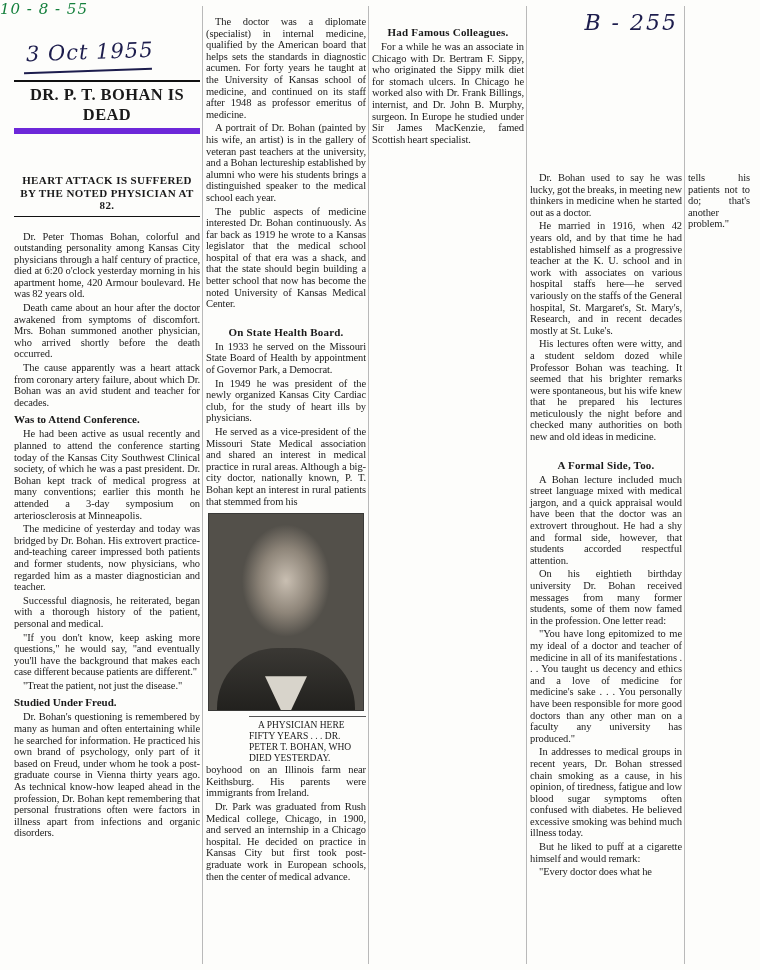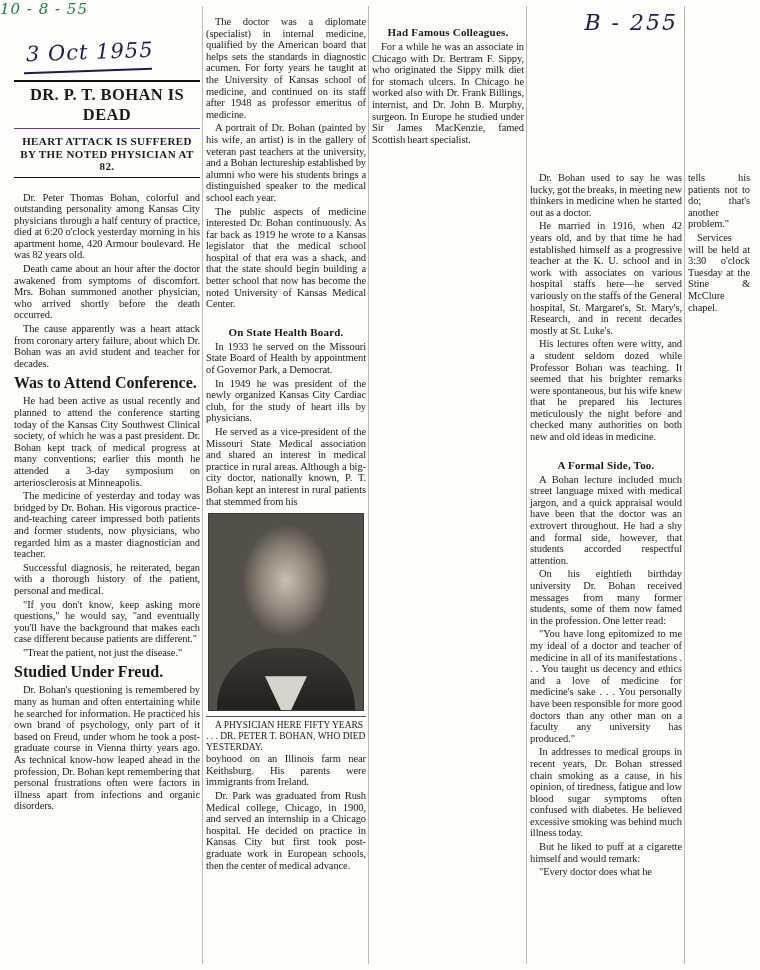--- a/index.html
+++ b/index.html
@@ -96,26 +96,27 @@
     letter-spacing: -0.1px;
     word-spacing: -0.2px;
   }
   .body-text.noindent { text-indent: 0; }
 
   .headline {
     font-family: "Liberation Serif", serif;
     font-weight: bold;
     text-align: center;
     letter-spacing: 0.4px;
+    margin-top: 34px;
   }
   #main-headline {
     font-size: 16.5px;
     padding: 3px 0 3px 0;
     border-top: 2px solid #111;
-    border-bottom: 1px solid #6d28d9;
+    border-bottom: 6px solid #6d28d9;
     margin-top: 80px;
   }
   #sub-headline-1 {
     font-size: 11px;
     line-height: 12.5px;
     padding: 6px 2px 4px 2px;
     border-bottom: 1px solid #111;
     font-weight: bold;
     text-align: center;
   }
@@ -127,21 +128,21 @@
     text-align: center;
   }
   .subhead {
     font-size: 11px;
     font-weight: bold;
     text-align: center;
     margin: 16px 0 3px 0;
     letter-spacing: 0.2px;
   }
   .subhead-left {
-    font-size: 16px;
+    font-size: 11px;
     font-weight: bold;
     text-align: left;
     margin: 5px 0 3px 0;
   }
 
   
   #photo-block {
     margin-top: 6px;
     width: 100%;
   }
@@ -179,20 +180,21 @@
   }
   #photo-caption {
     font-size: 9.5px;
     line-height: 11px;
     text-align: left;
     font-variant: small-caps;
     margin-top: 5px;
     text-indent: 9px;
     border-top: 1px solid #555;
     padding-top: 3px;
+    margin-left: 43px;
   }
 </style>
 </head>
 <body>
 
 <div class="page">
 
   <div class="handwrite" id="date-annotation">3 Oct 1955</div>
   <div id="date-underline"></div>
   <div class="handwrite" id="catalog-annotation">B - 255</div>
@@ -209,21 +211,21 @@
 
     <div style="height:14px"></div>
 
     <p class="body-text">Dr. Peter Thomas Bohan, colorful and outstanding personality among Kansas City physicians through a half century of practice, died at 6:20 o'clock yesterday morning in his apartment home, 420 Armour boulevard. He was 82 years old.</p>
     <p class="body-text">Death came about an hour after the doctor awakened from symptoms of discomfort. Mrs. Bohan summoned another physician, who arrived shortly before the death occurred.</p>
     <p class="body-text">The cause apparently was a heart attack from coronary artery failure, about which Dr. Bohan was an avid student and teacher for decades.</p>
 
     <div class="subhead-left">Was to Attend Conference.</div>
 
     <p class="body-text">He had been active as usual recently and planned to attend the conference starting today of the Kansas City Southwest Clinical society, of which he was a past president. Dr. Bohan kept track of medical progress at many conventions; earlier this month he attended a 3-day symposium on arteriosclerosis at Minneapolis.</p>
-    <p class="body-text">The medicine of yesterday and today was bridged by Dr. Bohan. His vigorous practice-and-teaching career impressed both patients and former students, now physicians, who regarded him as a master diagnostician and teacher.</p>
+    <p class="body-text">The medicine of yesterday and today was bridged by Dr. Bohan. His extrovert practice-and-teaching career impressed both patients and former students, now physicians, who regarded him as a master diagnostician and teacher.</p>
     <p class="body-text">Successful diagnosis, he reiterated, began with a thorough history of the patient, personal and medical.</p>
     <p class="body-text">"If you don't know, keep asking more questions," he would say, "and eventually you'll have the background that makes each case different because patients are different."</p>
     <p class="body-text">"Treat the patient, not just the disease."</p>
 
     <div class="subhead-left">Studied Under Freud.</div>
 
     <p class="body-text">Dr. Bohan's questioning is remembered by many as human and often entertaining while he searched for information. He practiced his own brand of psychology, only part of it based on Freud, under whom he took a post-graduate course in Vienna thirty years ago. As technical know-how leaped ahead in the profession, Dr. Bohan kept remembering that personal frustrations often were factors in illness apart from infections and organic disorders.</p>
   </div>
 
   <div class="col" id="col-2">
@@ -268,16 +270,15 @@
     <p class="body-text">On his eightieth birthday university Dr. Bohan received messages from many former students, some of them now famed in the profession. One letter read:</p>
     <p class="body-text">"You have long epitomized to me my ideal of a doctor and teacher of medicine in all of its manifestations . . . You taught us decency and ethics and a love of medicine for medicine's sake . . . You personally have been responsible for more good doctors than any other man on a faculty any university has produced."</p>
     <p class="body-text">In addresses to medical groups in recent years, Dr. Bohan stressed chain smoking as a cause, in his opinion, of tiredness, fatigue and low blood sugar symptoms often confused with diabetes. He believed excessive smoking was behind much illness today.</p>
     <p class="body-text">But he liked to puff at a cigarette himself and would remark:</p>
     <p class="body-text">"Every doctor does what he</p>
   </div>
 
   <div class="col" id="col-5">
     <div style="height:172px"></div>
     <p class="body-text noindent">tells his patients not to do; that's another problem."</p>
-    <p class="body-text">Services will be held at 3:30 o'clock Tuesday at the Stine &amp; McClure chapel.</p>
   </div>
 
 </div>
 
 </body></html>

